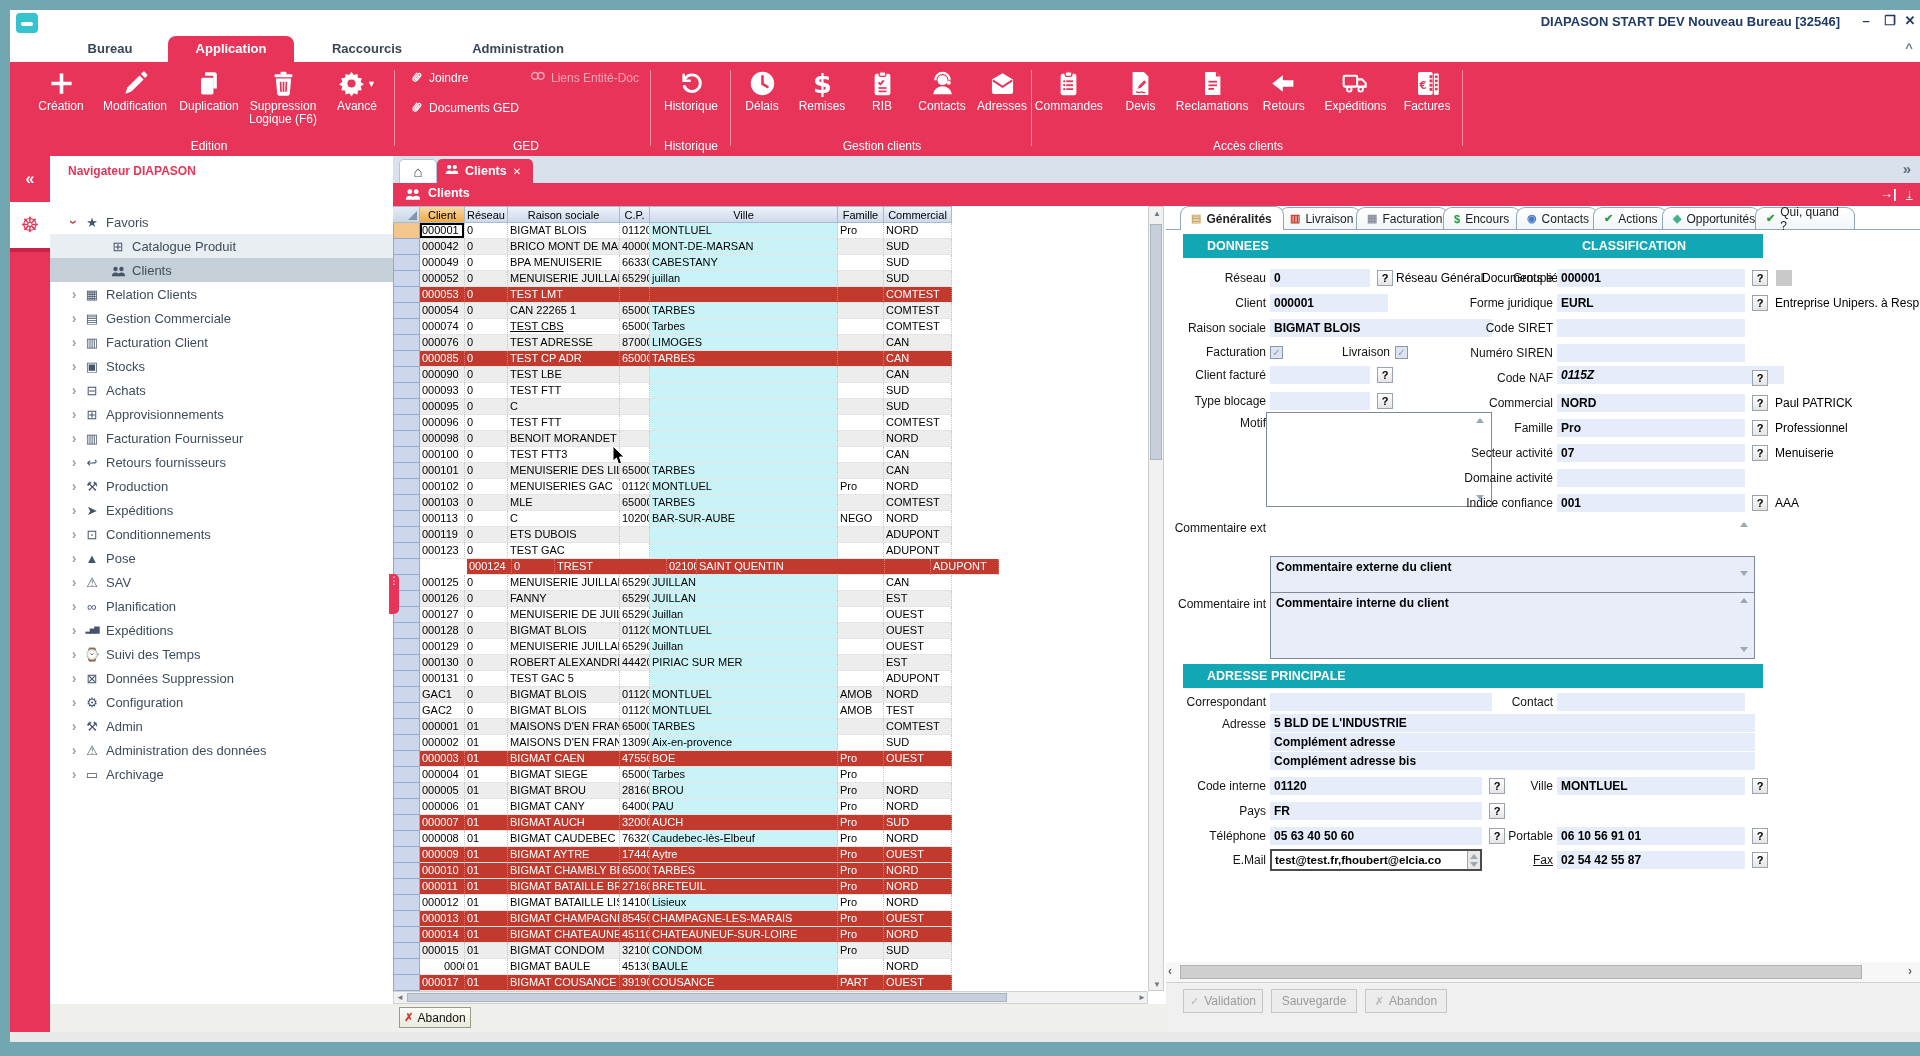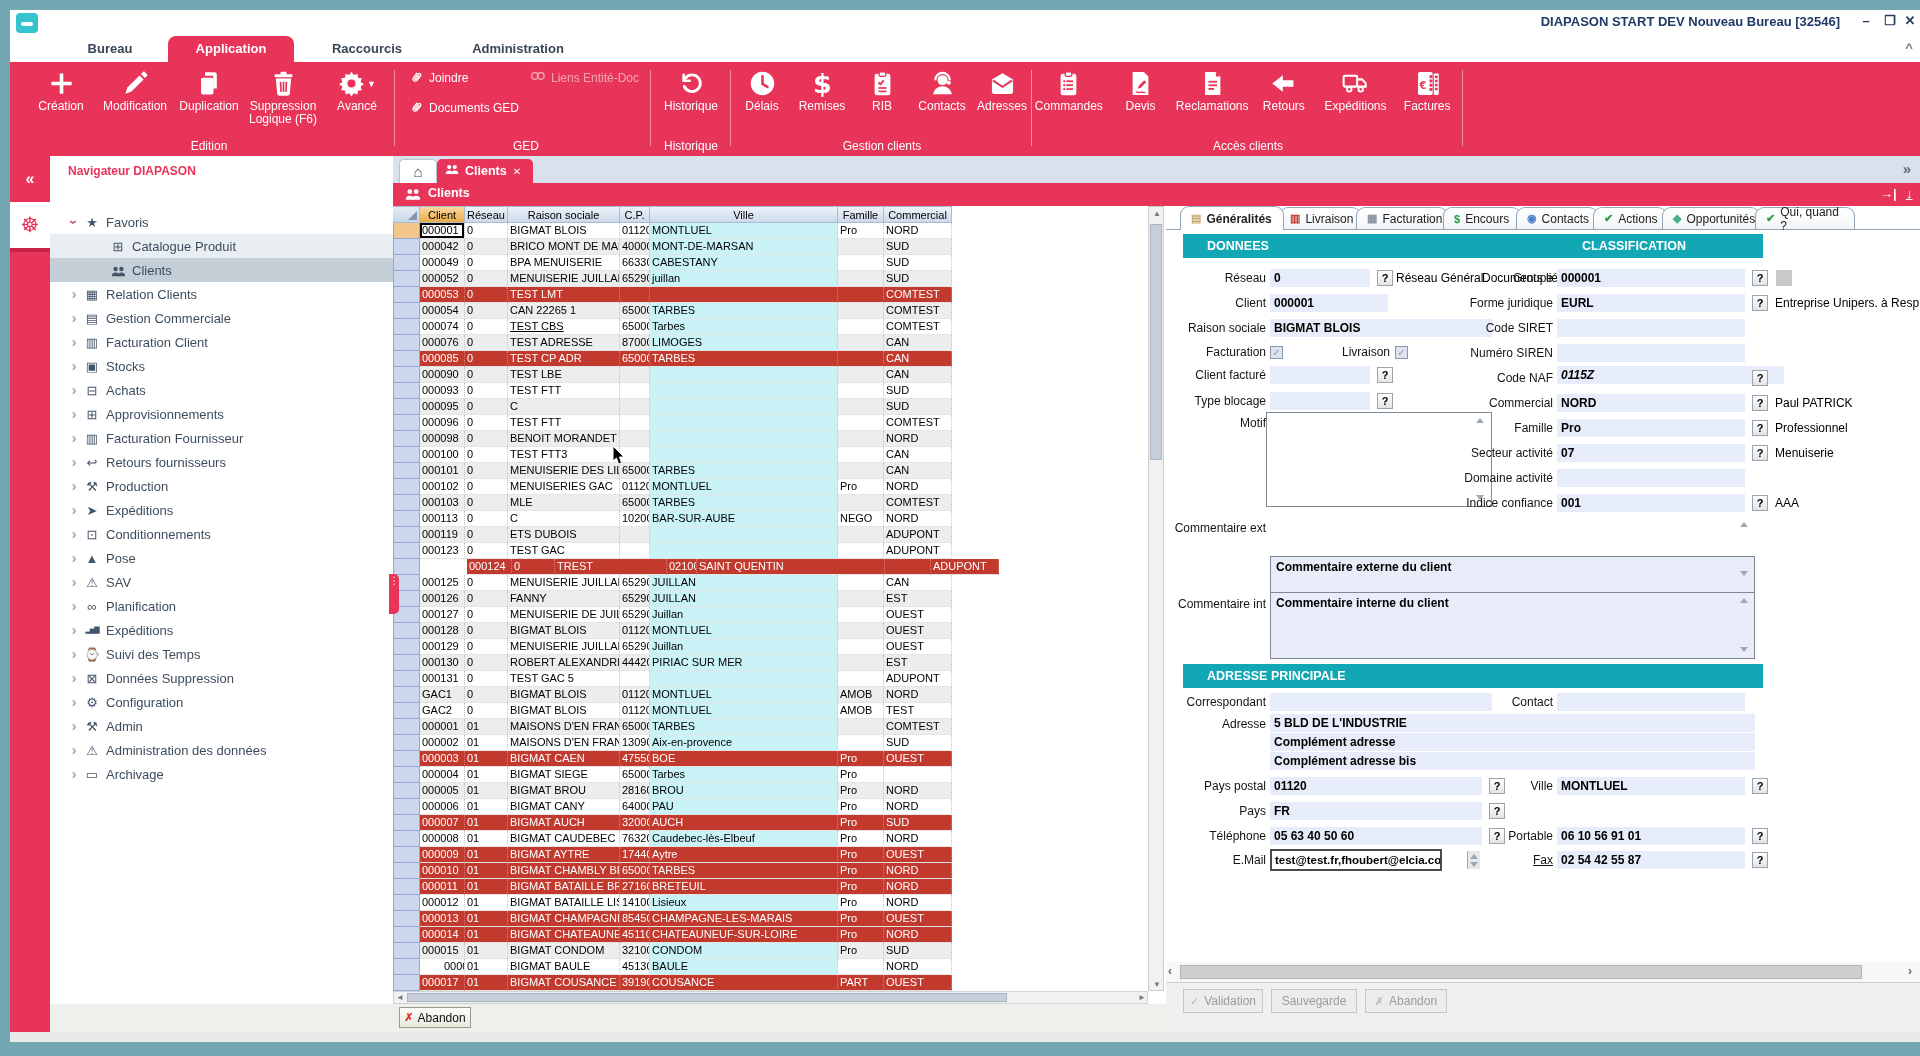--- a/index.html
+++ b/index.html
@@ -1184,40 +1184,40 @@
 <div class="abs flabel" style="left:1166px;top:693px;width:100px;">Correspondant</div>
 <div class="abs finput" style="left:1270px;top:693px;width:222px;"></div>
 <div class="abs flabel" style="left:1460px;top:693px;width:93px;">Contact</div>
 <div class="abs finput" style="left:1557px;top:693px;width:188px;"></div>
 
 <div class="abs flabel" style="left:1180px;top:715px;width:86px;">Adresse</div>
 <div class="abs finput" style="left:1270px;top:714px;width:485px;">5 BLD DE L'INDUSTRIE</div>
 <div class="abs finput" style="left:1270px;top:733px;width:485px;">Complément adresse</div>
 <div class="abs finput" style="left:1270px;top:752px;width:485px;">Complément adresse bis</div>
 
-<div class="abs flabel" style="left:1180px;top:777px;width:86px;">Pays postal</div>
+<div class="abs flabel" style="left:1180px;top:777px;width:86px;">Code interne</div>
 <div class="abs finput" style="left:1270px;top:777px;width:212px;">01120</div>
 <div class="abs qbtn" style="left:1489px;top:778px;">?</div>
 <div class="abs flabel" style="left:1460px;top:777px;width:93px;">Ville</div>
 <div class="abs finput" style="left:1557px;top:777px;width:188px;">MONTLUEL</div>
 <div class="abs qbtn" style="left:1752px;top:778px;">?</div>
 
 <div class="abs flabel" style="left:1180px;top:802px;width:86px;">Pays</div>
 <div class="abs finput" style="left:1270px;top:802px;width:212px;">FR</div>
 <div class="abs qbtn" style="left:1489px;top:803px;">?</div>
 
 <div class="abs flabel" style="left:1180px;top:827px;width:86px;">Téléphone</div>
 <div class="abs finput" style="left:1270px;top:827px;width:212px;">05 63 40 50 60</div>
 <div class="abs qbtn" style="left:1489px;top:828px;">?</div>
 <div class="abs flabel" style="left:1460px;top:827px;width:93px;">Portable</div>
 <div class="abs finput" style="left:1557px;top:827px;width:188px;">06 10 56 91 01</div>
 <div class="abs qbtn" style="left:1752px;top:828px;">?</div>
 
 <div class="abs flabel" style="left:1180px;top:851px;width:86px;">E.Mail</div>
-<div class="abs email" style="left:1270px;top:849px;width:172px;height:22px;">test@test.fr,fhoubert@elcia.co</div>
+<div class="abs email" style="left:1270px;top:849px;width:212px;height:22px;">test@test.fr,fhoubert@elcia.co</div>
 <div class="abs spin" style="left:1467px;top:851px;height:18px;">
   <div class="sar up" style="left:2px;top:3px;"></div>
     <div class="sar down" style="left:2px;top:11px;"></div>
 </div>
 <div class="abs flabel" style="left:1460px;top:851px;width:93px;text-decoration:underline;">Fax</div>
 <div class="abs finput" style="left:1557px;top:851px;width:188px;">02 54 42 55 87</div>
 <div class="abs qbtn" style="left:1752px;top:852px;">?</div>
 
 <div class="abs panel-hscroll"></div>
 <div class="phar" style="left:1168px;">‹</div>

